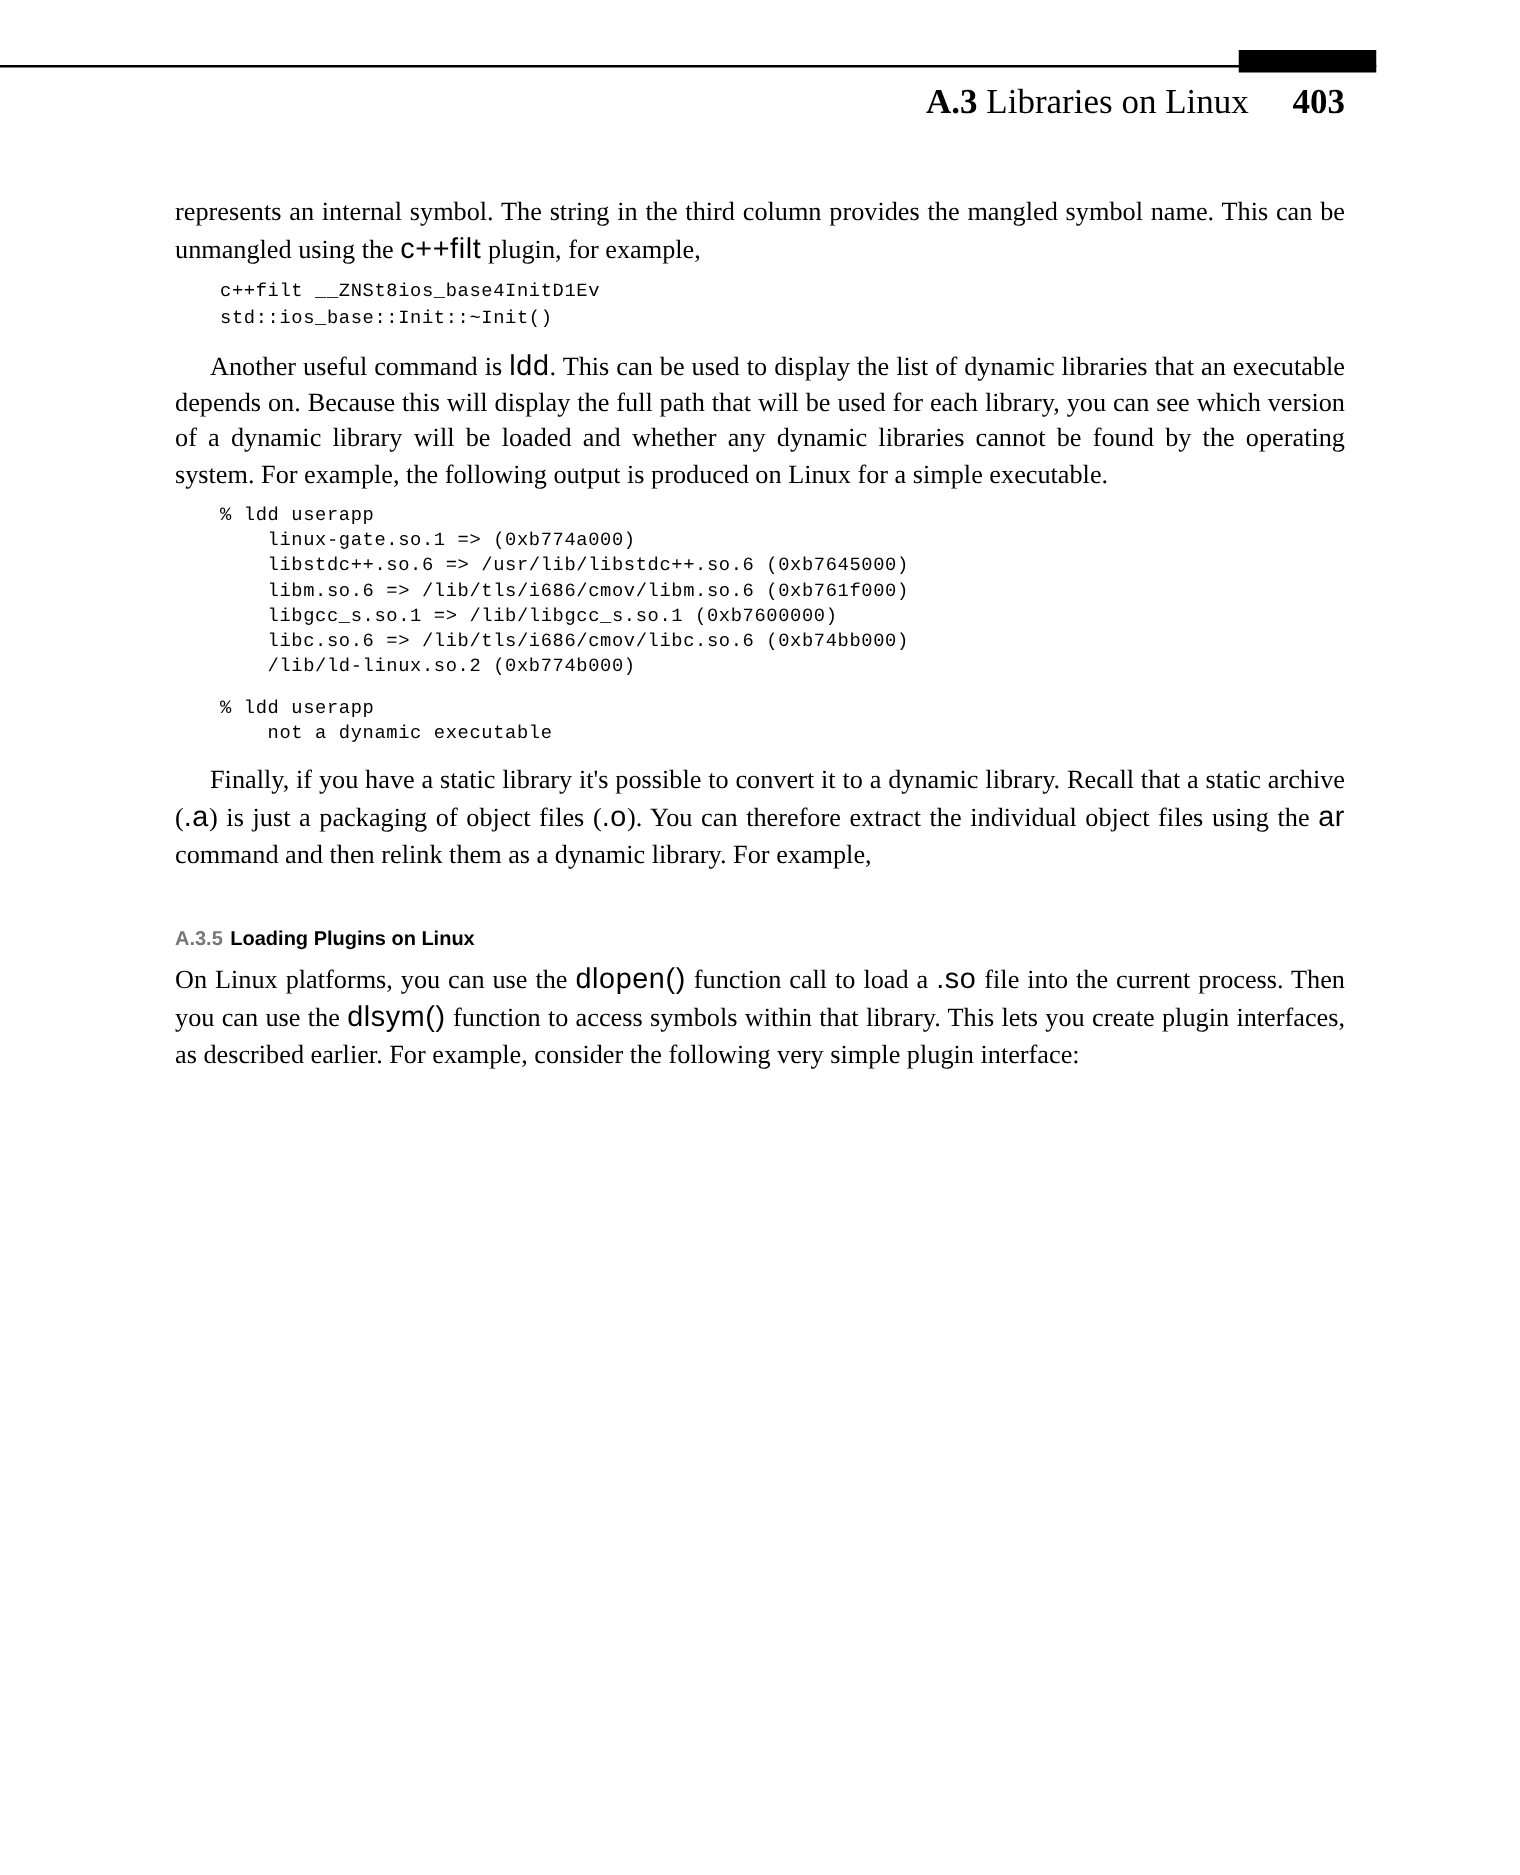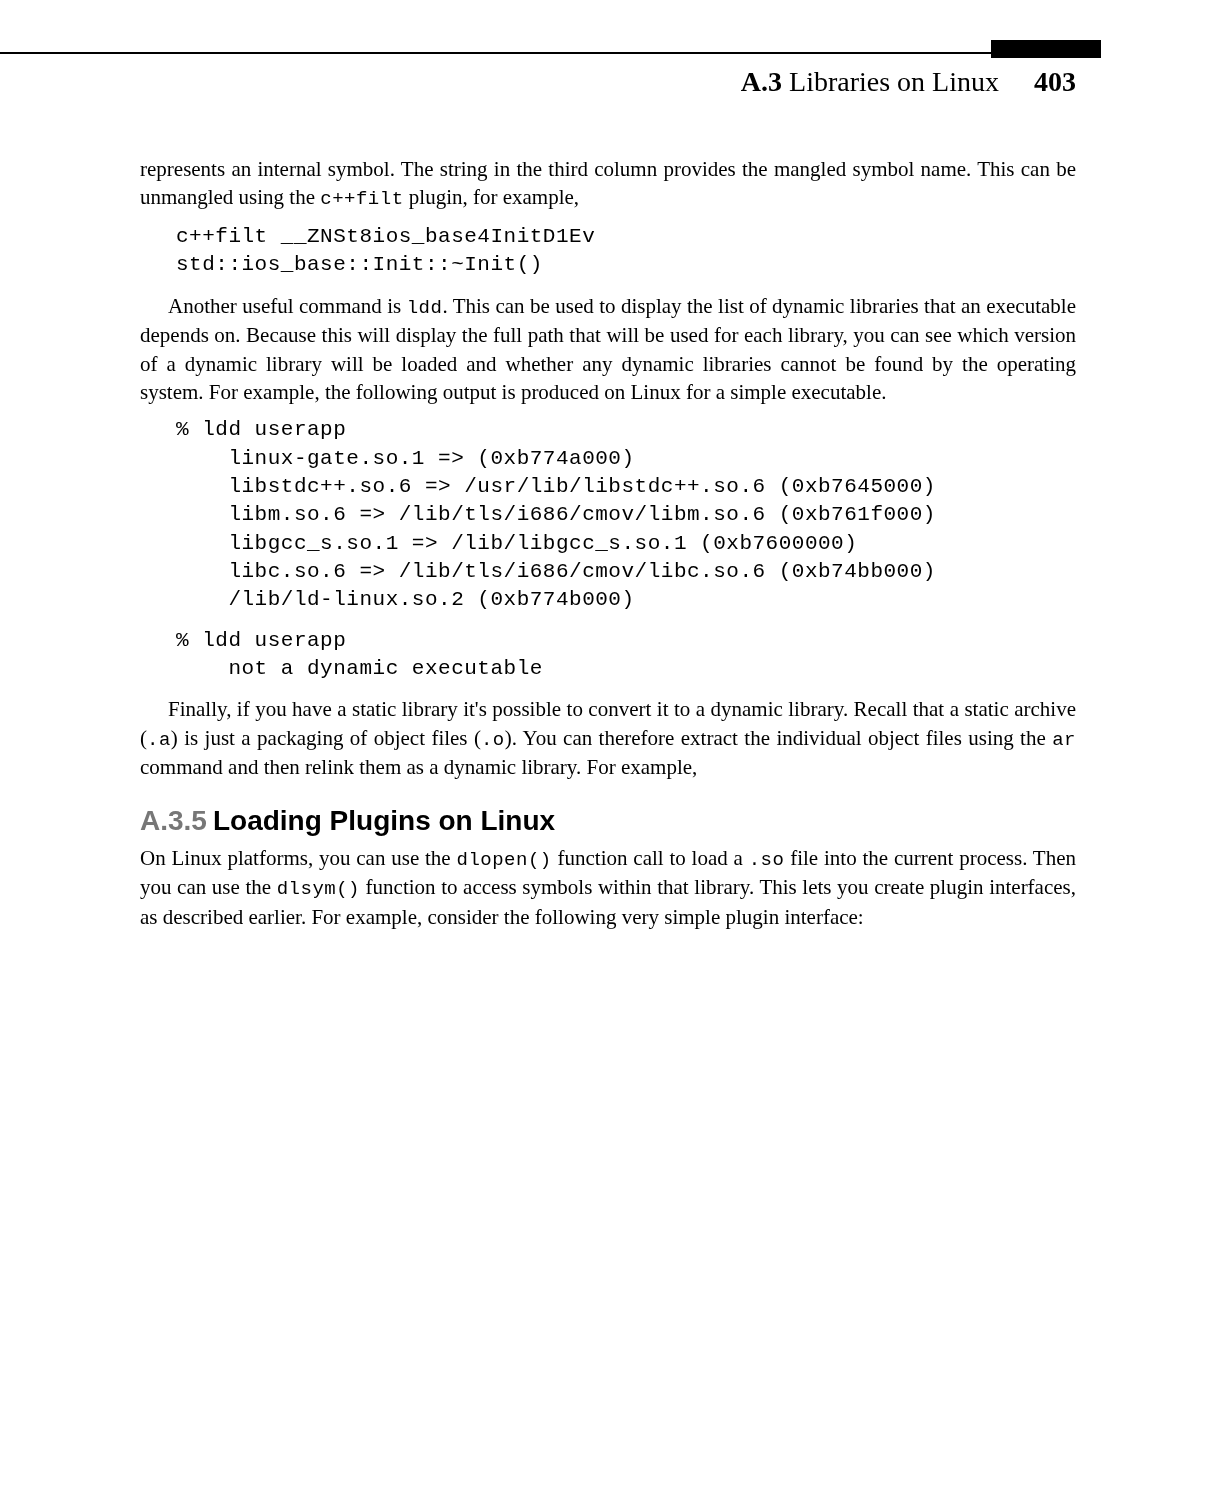--- a/index.html
+++ b/index.html
@@ -47,37 +47,37 @@
   .content {
     margin-top: 95px;
   }
   p.body {
     margin: 0 0 2px 0;
     text-align: justify;
   }
   p.body.indent { text-indent: 28px; }
   p.body.after-block { margin-top: 8px; }
   .mono {
-    font-family: Liberation Mono, monospace;
-    font-size: 19px;
+    font-family: Liberation Sans, sans-serif;
+    font-size: 23px;
     letter-spacing: 0.5px;
   }
   pre.code {
     font-family: "Lucida Sans Typewriter", "Courier New", monospace;
-    font-size: 21px;
+    font-size: 15px;
     letter-spacing: 0.5px;
     white-space: pre;
     margin: 10px 0 12px 36px;
     line-height: 1.35;
   }
   h3.section {
     font-family: Arial, Helvetica, sans-serif;
-    font-size: 28px;
+    font-size: 16px;
     font-weight: bold;
-    margin: 20px 0 4px 0;
+    margin: 44px 0 4px 0;
   }
   h3.section .num { color: #777; font-weight: bold; margin-right: 6px; }
 </style>
 </head>
 <body>
 
 <div class="header-bar"></div>
 <div class="header-rule"></div>
 <div class="running-head">
   <span class="secnum">A.3</span>

